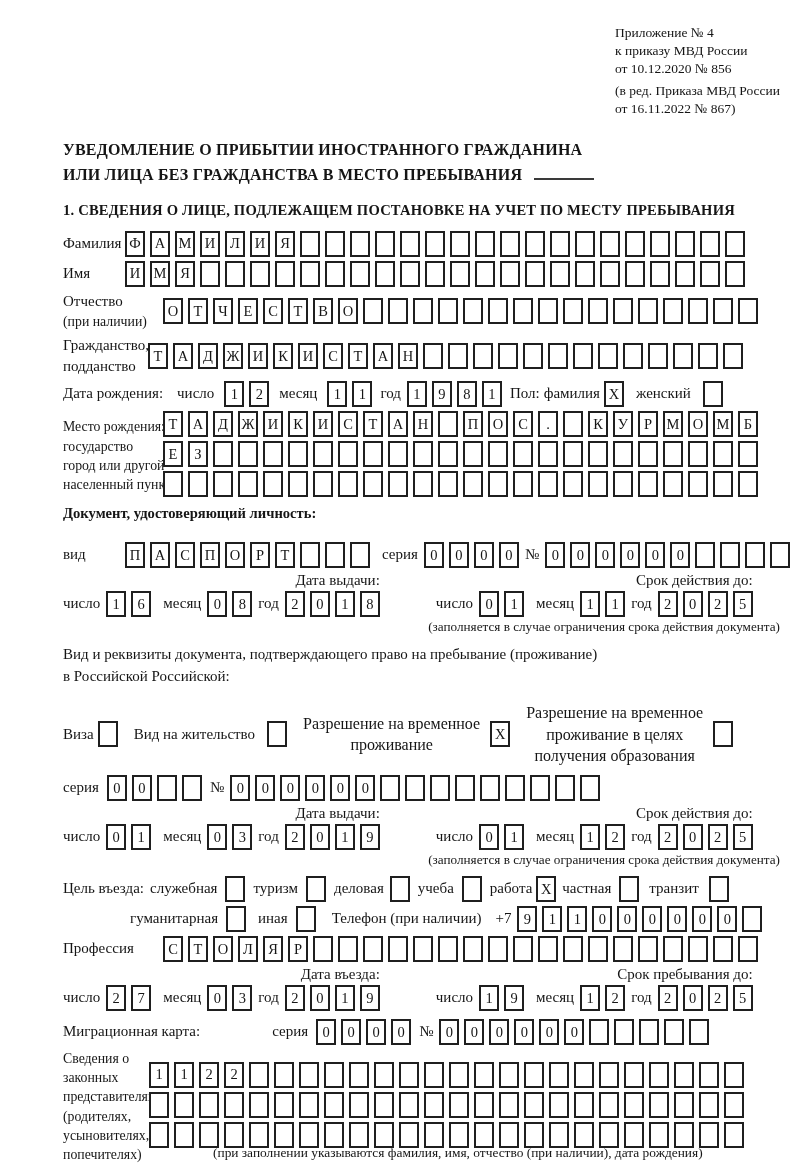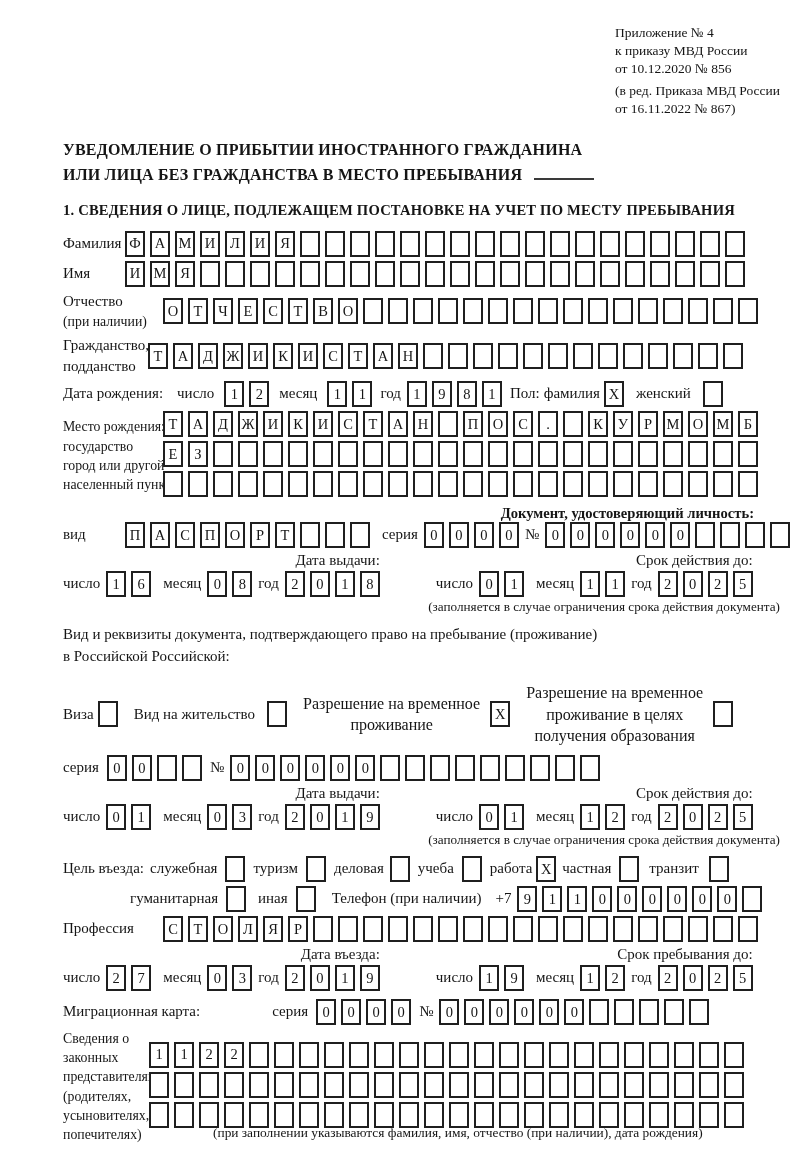--- a/index.html
+++ b/index.html
@@ -23,21 +23,21 @@
   .lw62{width:62px}.lw100{width:100px}.lw86{width:86px}.lw85{width:85px}
   .cells{display:flex;gap:5px;flex:0 0 auto}
   .cell{flex:0 0 auto;width:20px;height:26px;border:2px solid #1f1f1f;background:#fff;
         display:flex;align-items:center;justify-content:center;font-size:14.5px;line-height:1}
   .cellcol .cells{margin-bottom:4px}
   .lblcol div{line-height:1.4}
   .ml4{margin-left:4px}.ml6{margin-left:6px}.ml8{margin-left:8px}.ml10{margin-left:10px}
   .ml12{margin-left:12px}.ml14{margin-left:14px}.ml16{margin-left:16px}
   .ac{align-items:center}
 
-  .dochead{text-align:right;font-weight:bold;font-size:14.6px;margin:2px 40px 0 0}
+  .dochead{text-align:left;font-weight:bold;font-size:14.6px;margin:2px 40px 20px 0}
 
   .dates{display:flex;align-items:flex-start}
   .dgroup{flex:0 0 auto}
   .dhead{font-size:15px;text-align:right;padding-left:48px;margin-bottom:2px}
   .dline{display:flex;align-items:center;gap:6px}
   .dlbl{font-size:15px;white-space:nowrap}
   .dg-right{margin-left:56px}
   .note-right{font-size:13.2px;text-align:right;padding-right:14px;margin:2px 0 8px}
 
   .restext{font-size:15px;line-height:1.5}

